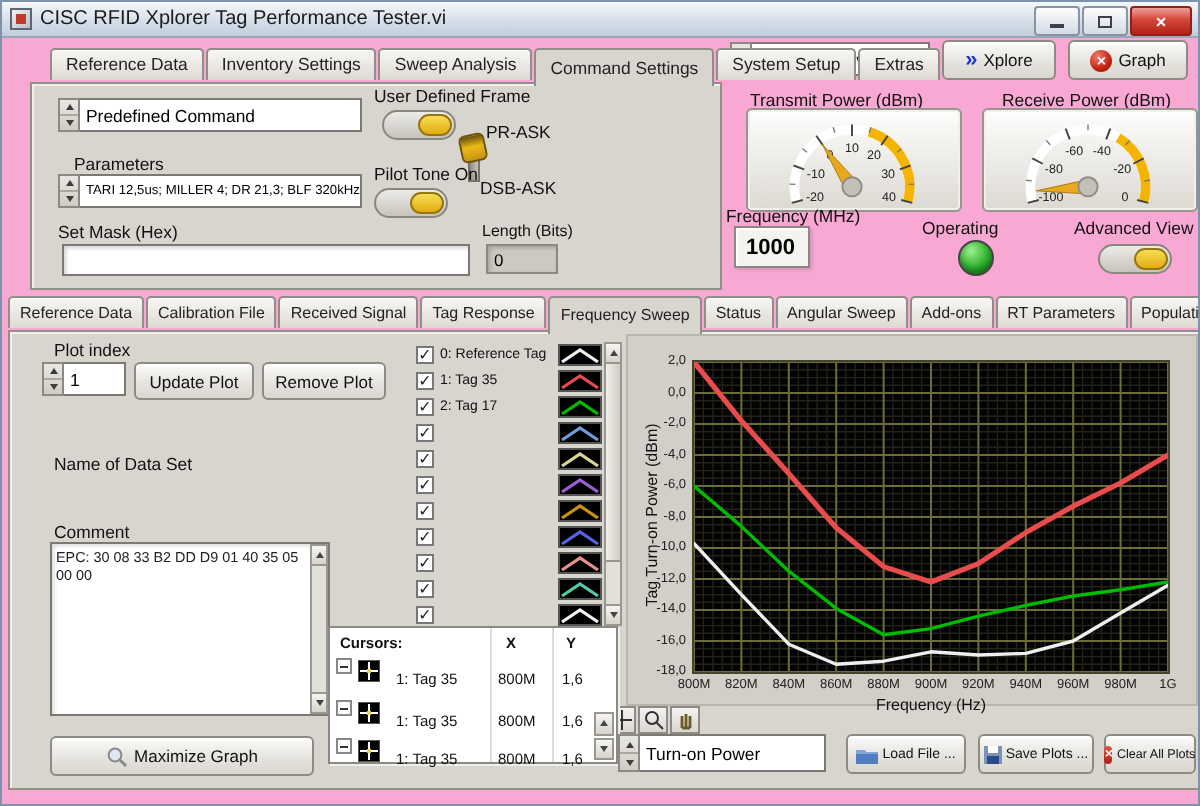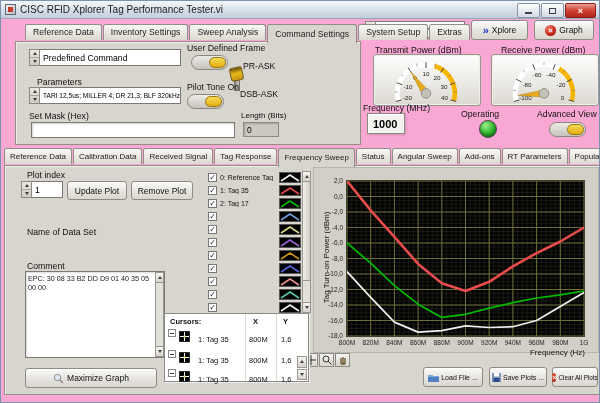--- a/index.html
+++ b/index.html
@@ -42,21 +42,21 @@
 
   .gauge{position:absolute;width:106px;height:50px;background:linear-gradient(#fefefd,#dcd9d2);border:1px solid #98958d;border-radius:3px;box-shadow:inset 0 0 0 1px #f1f0ec;z-index:4}
   .led{position:absolute;width:16px;height:16px;border-radius:50%;background:radial-gradient(circle at 35% 28%,#9bf08c,#2eb32c 55%,#0c7d12);border:1px solid #444;box-shadow:inset 0 -2px 3px rgba(0,0,0,.3);z-index:4}
   .freqbox{position:absolute;left:366px;top:112px;width:38px;height:21px;background:#f4f3f0;border:1px solid #8a8a82;box-shadow:1px 1px 0 #fff inset,1px 1px 2px rgba(0,0,0,.15);display:flex;align-items:center;padding-left:5px;font-size:11px;font-weight:bold;box-sizing:border-box;z-index:4}
 
   .graph-bg{position:absolute;left:312px;top:166px;width:286px;height:186px;background:#d2cfc8;border:1px solid #b8b5ae;box-sizing:border-box;z-index:2}
   .plot{position:absolute;left:345px;top:179px;width:239px;height:157px;background:#030303;border:1px solid #44442e;box-sizing:border-box;z-index:3}
   .ytick{position:absolute;left:314px;width:28px;text-align:right;font-size:6.5px;color:#222;z-index:4}
   .xtick{position:absolute;top:338px;width:30px;text-align:center;font-size:6.5px;color:#222;z-index:4}
   .ylabel{position:absolute;left:255px;top:252px;width:140px;text-align:center;font-size:8px;color:#111;transform:rotate(-90deg);z-index:4}
-  .xlabel{position:absolute;left:345px;top:347px;width:239px;text-align:right;font-size:8px;color:#111;z-index:4}
+  .xlabel{position:absolute;left:345px;top:347px;width:239px;text-align:center;font-size:8px;color:#111;z-index:4}
   .pal{position:absolute;left:302px;top:352px;display:flex;gap:1px;z-index:4}
   .pal-btn{width:15px;height:14px;background:linear-gradient(#f4f3f1,#d9d6cf);border:1px solid #8c8c85;display:flex;align-items:center;justify-content:center;box-sizing:border-box}
 
   .legend{position:absolute;left:206px;top:170px;width:104px;height:142px;z-index:4}
   .leg-rows{position:absolute;left:0;top:0;right:10px;bottom:0;display:flex;flex-direction:column;justify-content:space-between}
   .leg-row{display:flex;align-items:center;height:12px}
   .cb{width:9px;height:9px;background:#fff;border:1px solid #777;font-size:8px;line-height:7px;color:#222;display:flex;align-items:center;justify-content:center;box-sizing:border-box;margin-left:1px}
   .leg-lbl{flex:1;font-size:7px;color:#111;padding-left:3px;white-space:nowrap;overflow:hidden}
   .leg-swatch{width:22px;height:11px;background:#000;border:1px solid #555;display:flex;align-items:center;justify-content:center;box-sizing:border-box}
   .sb{position:absolute;right:0;top:0;width:9px;bottom:0;background:#e2e0da;border:1px solid #9a978f;box-sizing:border-box;display:flex;flex-direction:column}
@@ -226,21 +226,21 @@
   </div>
   <div class="lbl" style="left:362px;top:102px">Frequency (MHz)</div>
   <div class="freqbox">1000</div>
   <div class="lbl" style="left:460px;top:108px">Operating</div>
   <div class="led" style="left:478px;top:119px"></div>
   <div class="lbl" style="left:536px;top:108px">Advanced View</div>
   <div class="toggle" style="left:548px;top:121px"></div>
 
   <div class="tabs" style="left:3px;top:147px">
     <span class="tab" style="font-size:8px;padding:0 5px">Reference Data</span>
-    <span class="tab" style="font-size:8px;padding:0 5px">Calibration Data</span>
+    <span class="tab" style="font-size:8px;padding:0 5px">Calibration File</span>
     <span class="tab" style="font-size:8px;padding:0 5px">Received Signal</span>
     <span class="tab" style="font-size:8px;padding:0 5px">Tag Response</span>
     <span class="tab active" style="font-size:8px;padding:0 5px">Frequency Sweep</span>
     <span class="tab" style="font-size:8px;padding:0 5px">Status</span>
     <span class="tab" style="font-size:8px;padding:0 5px">Angular Sweep</span>
     <span class="tab" style="font-size:8px;padding:0 5px">Add-ons</span>
     <span class="tab" style="font-size:8px;padding:0 5px">RT Parameters</span>
     <span class="tab" style="font-size:8px;padding:0 5px">Population Analysis</span>
   </div>
   <div class="panel" style="left:3px;top:164px;width:594px;height:228px"></div>
@@ -578,20 +578,31 @@
     </div>
   </div>
 
   <div class="btn" style="left:24px;top:367px;width:132px;height:20px">
     <svg width="11" height="11">
         <circle cx="4.5" cy="4.5" r="3.2" stroke="#8a8a8a" fill="#dfe8f2"></circle>
         <path d="M7 7l3 3" stroke="#8a8a8a" stroke-width="1.5"></path>
       </svg>
     <span>Maximize Graph</span>
   </div>
+  <div class="combo" style="left:308px;top:366px;width:104px;height:19px">
+    <span class="spin">
+        <span>
+          <i class="tri-up"></i>
+        </span>
+        <span>
+          <i class="tri-down"></i>
+        </span>
+      </span>
+    <span class="combo-text">Turn-on Power</span>
+  </div>
   <div class="btn small-font" style="left:422px;top:366px;width:60px;height:20px;font-size:7px">
     <svg width="11" height="9">
         <path d="M0 2h4l1 1h6v6H0z" fill="#4f7fc0"></path>
         <path d="M0 2h4l1 1h6v1H0z" fill="#7fa6d8"></path>
       </svg>
     <span>Load File ...</span>
   </div>
   <div class="btn small-font" style="left:488px;top:366px;width:58px;height:20px;font-size:7px">
     <svg width="9" height="9">
         <rect width="9" height="9" fill="#7c93b8"></rect>

